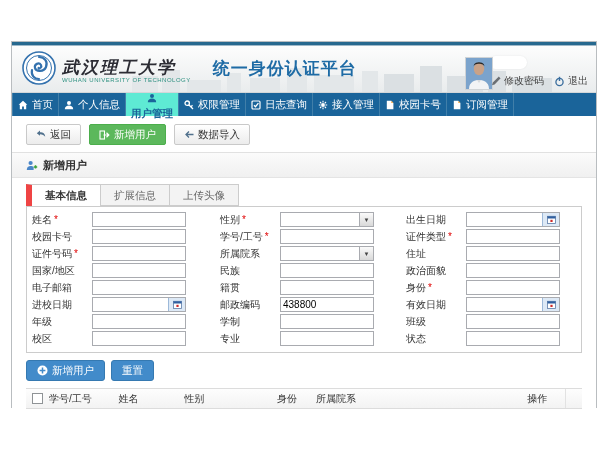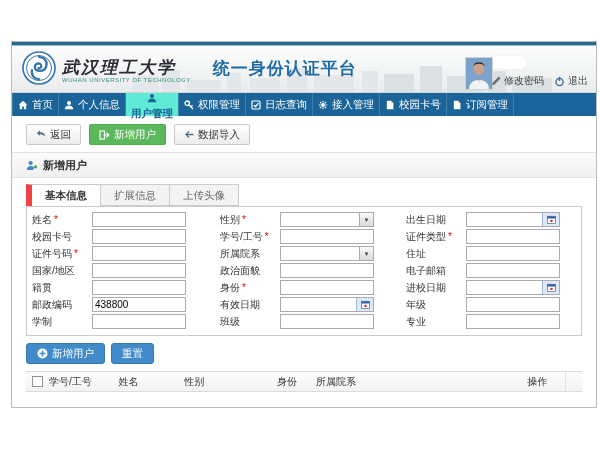--- a/index.html
+++ b/index.html
@@ -324,20 +324,28 @@
           <div class="pair">
             <span class="flabel">
               <span>国家/地区</span>
             </span>
             <span class="ctrl">
               <input class="tin" type="text" style="">
             </span>
           </div>
           <div class="pair">
             <span class="flabel">
+              <span>民族</span>
+            </span>
+            <span class="ctrl">
+              <input class="tin" type="text" style="">
+            </span>
+          </div>
+          <div class="pair">
+            <span class="flabel">
               <span>政治面貌</span>
             </span>
             <span class="ctrl">
               <input class="tin" type="text" style="">
             </span>
           </div>
           <div class="pair">
             <span class="flabel">
               <span>电子邮箱</span>
             </span>
@@ -419,21 +427,37 @@
           <div class="pair">
             <span class="flabel">
               <span>班级</span>
             </span>
             <span class="ctrl">
               <input class="tin" type="text" style="">
             </span>
           </div>
           <div class="pair">
             <span class="flabel">
+              <span>校区</span>
+            </span>
+            <span class="ctrl">
+              <input class="tin" type="text" style="">
+            </span>
+          </div>
+          <div class="pair">
+            <span class="flabel">
               <span>专业</span>
+            </span>
+            <span class="ctrl">
+              <input class="tin" type="text" style="">
+            </span>
+          </div>
+          <div class="pair">
+            <span class="flabel">
+              <span>状态</span>
             </span>
             <span class="ctrl">
               <input class="tin" type="text" style="">
             </span>
           </div>
         </div>
     </div>
 
     <div class="actions">
       <button class="btn-blue">

